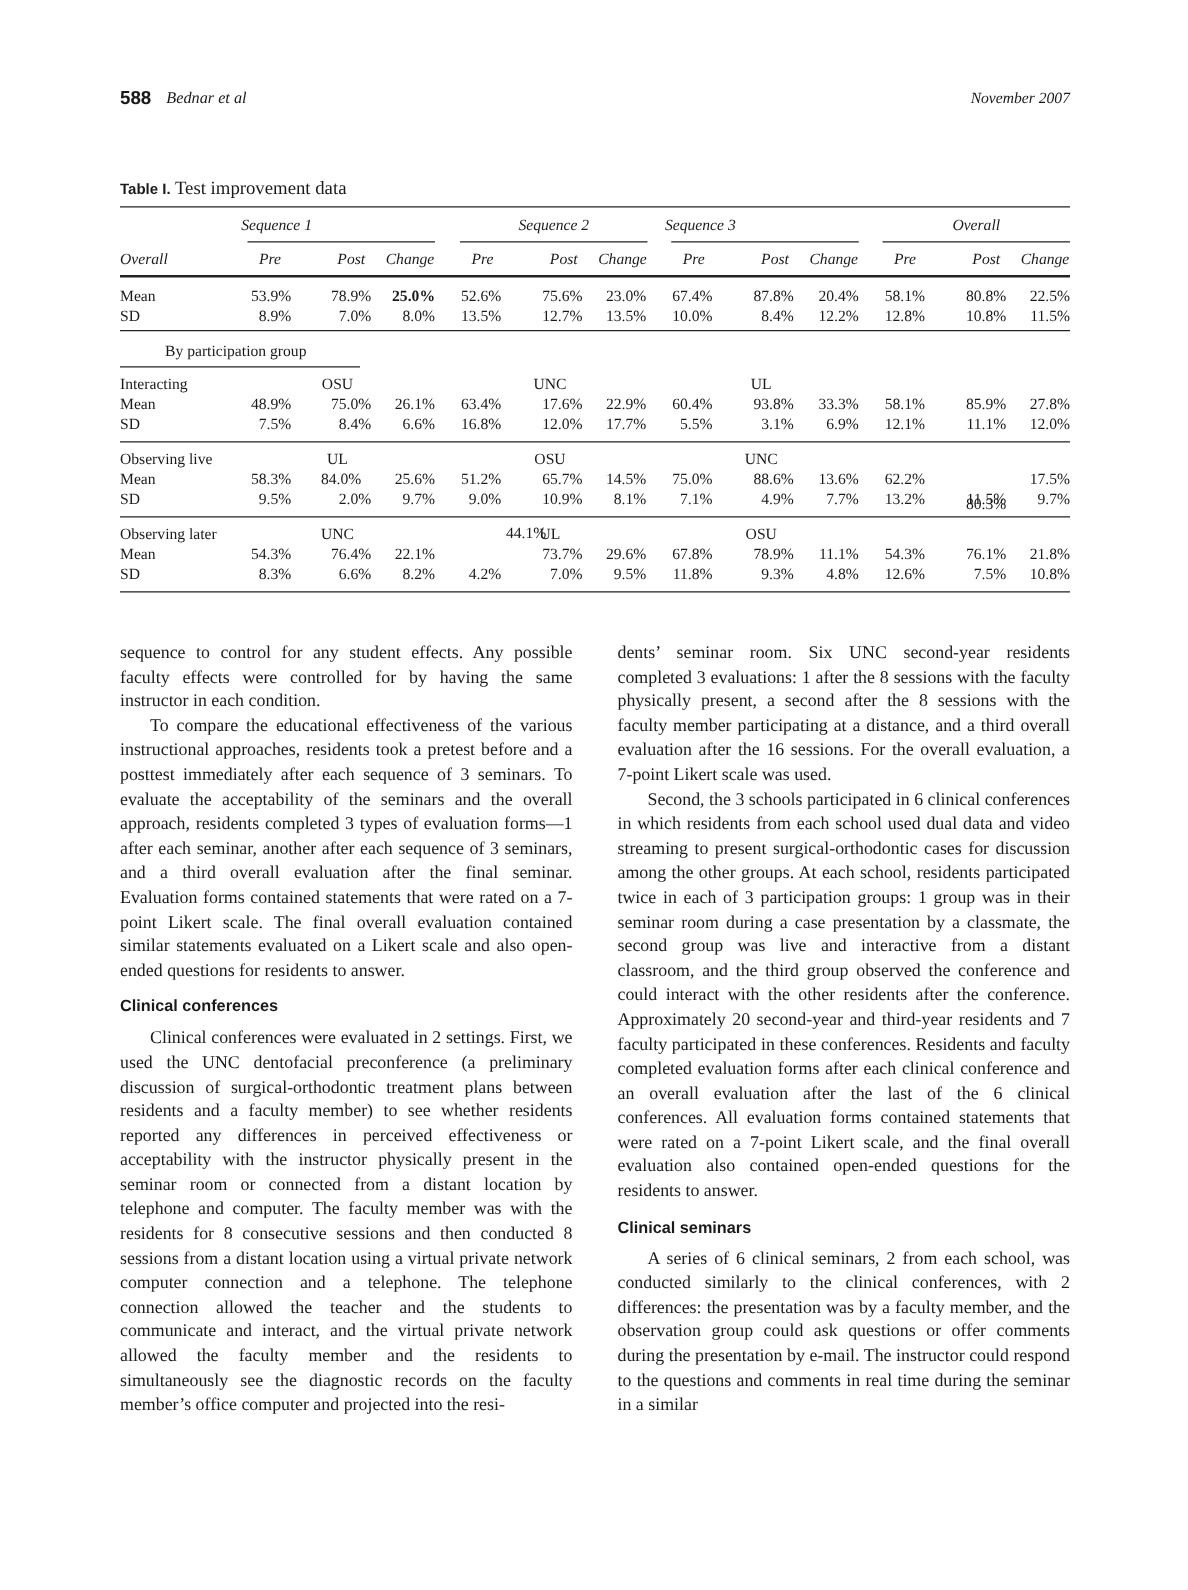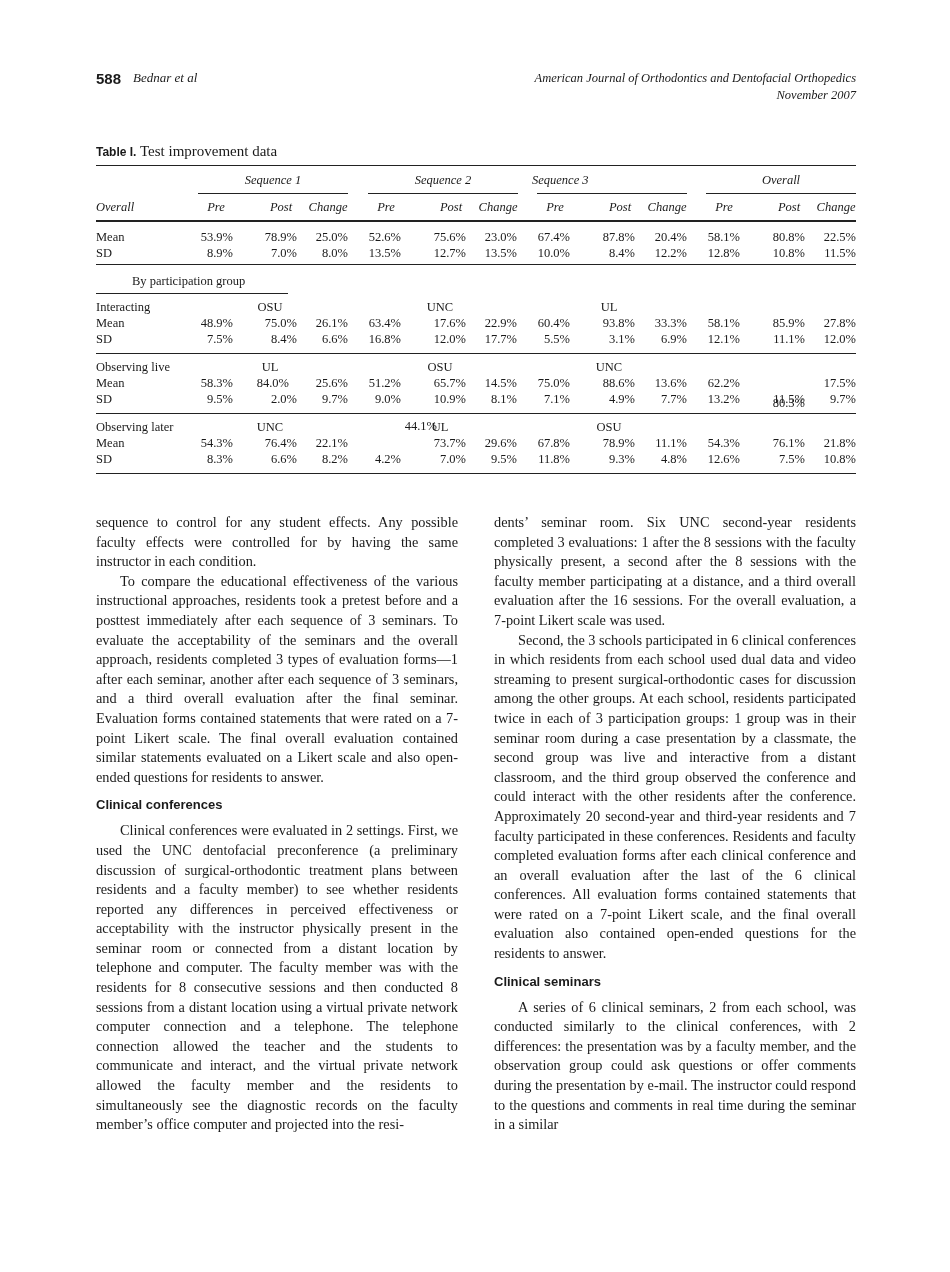--- a/index.html
+++ b/index.html
@@ -25,33 +25,32 @@
   .left-col { left: 96px; }
   .right-col { left: 494px; }
 </style>
 </head>
 <body>
 
 <div class="page-header">
   <span class="pnum">588</span>
   <span class="authors">Bednar et al</span>
   <div class="journal">
-    <div>American Journal of Orthodontics and Dentofacial Orthopedics</div>
     <div>November 2007</div>
   </div>
 </div>
 
 <div class="table-caption">
   <span class="lbl">Table I.</span>
   <span>Test improvement data</span>
 </div>
 
 <div class="tbl" id="tbl">
     <div class="rule" style="top: 0px; height: 1px;"></div>
-    <div class="cell hdr" style="top: 8px; left: 97px; width: 160px; text-align: center;">Sequence 1</div>
+    <div class="cell hdr" style="top: 8px; left: 97px; width: 160px; ">Sequence 1</div>
     <div class="rule" style="top: 28px; height: 1px; left: 102px; width: 150px;"></div>
     <div class="cell hdr" style="top: 8px; left: 267px; width: 160px; text-align: center;">Sequence 2</div>
     <div class="rule" style="top: 28px; height: 1px; left: 272px; width: 150px;"></div>
     <div class="cell hdr" style="top: 8px; left: 436px; width: 160px; ">Sequence 3</div>
     <div class="rule" style="top: 28px; height: 1px; left: 441px; width: 150px;"></div>
     <div class="cell hdr" style="top: 8px; left: 605px; width: 160px; text-align: center;">Overall</div>
     <div class="rule" style="top: 28px; height: 1px; left: 610px; width: 150px;"></div>
     <div class="cell hdr" style="top: 35px; left: 0px;">Overall</div>
     <div class="cell hdr" style="top: 35px; left: 40px; width: 160px; text-align: center;">Pre</div>
     <div class="cell hdr" style="top: 35px; left: 105px; width: 160px; text-align: center;">Post</div>
@@ -62,21 +61,21 @@
     <div class="cell hdr" style="top: 35px; left: 379px; width: 160px; text-align: center;">Pre</div>
     <div class="cell hdr" style="top: 35px; left: 444px; width: 160px; text-align: center;">Post</div>
     <div class="cell hdr" style="top: 35px; left: 491px; width: 160px; text-align: center;">Change</div>
     <div class="cell hdr" style="top: 35px; left: 548px; width: 160px; text-align: center;">Pre</div>
     <div class="cell hdr" style="top: 35px; left: 613px; width: 160px; text-align: center;">Post</div>
     <div class="cell hdr" style="top: 35px; left: 660px; width: 160px; text-align: center;">Change</div>
     <div class="rule" style="top: 55px; height: 2px;"></div>
     <div class="cell " style="top: 65px; left: 0px;">Mean</div>
     <div class="cell num" style="top: 65px; left: 77px; width: 60px;">53.9%</div>
     <div class="cell num" style="top: 65px; left: 141px; width: 60px;">78.9%</div>
-    <div class="cell num" style="top: 65px; left: 192px; width: 60px;">25.0%</div>
+    <div class="cell num" style="top: 65px; left: 192px; width: 60px; font-weight: bold;">25.0%</div>
     <div class="cell num" style="top: 65px; left: 245px; width: 60px;">52.6%</div>
     <div class="cell num" style="top: 65px; left: 310px; width: 60px;">75.6%</div>
     <div class="cell num" style="top: 65px; left: 361px; width: 60px;">23.0%</div>
     <div class="cell num" style="top: 65px; left: 414px; width: 60px;">67.4%</div>
     <div class="cell num" style="top: 65px; left: 479px; width: 60px;">87.8%</div>
     <div class="cell num" style="top: 65px; left: 531px; width: 60px;">20.4%</div>
     <div class="cell num" style="top: 65px; left: 584px; width: 60px;">58.1%</div>
     <div class="cell num" style="top: 65px; left: 649px; width: 60px;">80.8%</div>
     <div class="cell num" style="top: 65px; left: 700px; width: 60px;">22.5%</div>
     <div class="cell " style="top: 81px; left: 0px;">SD</div>

